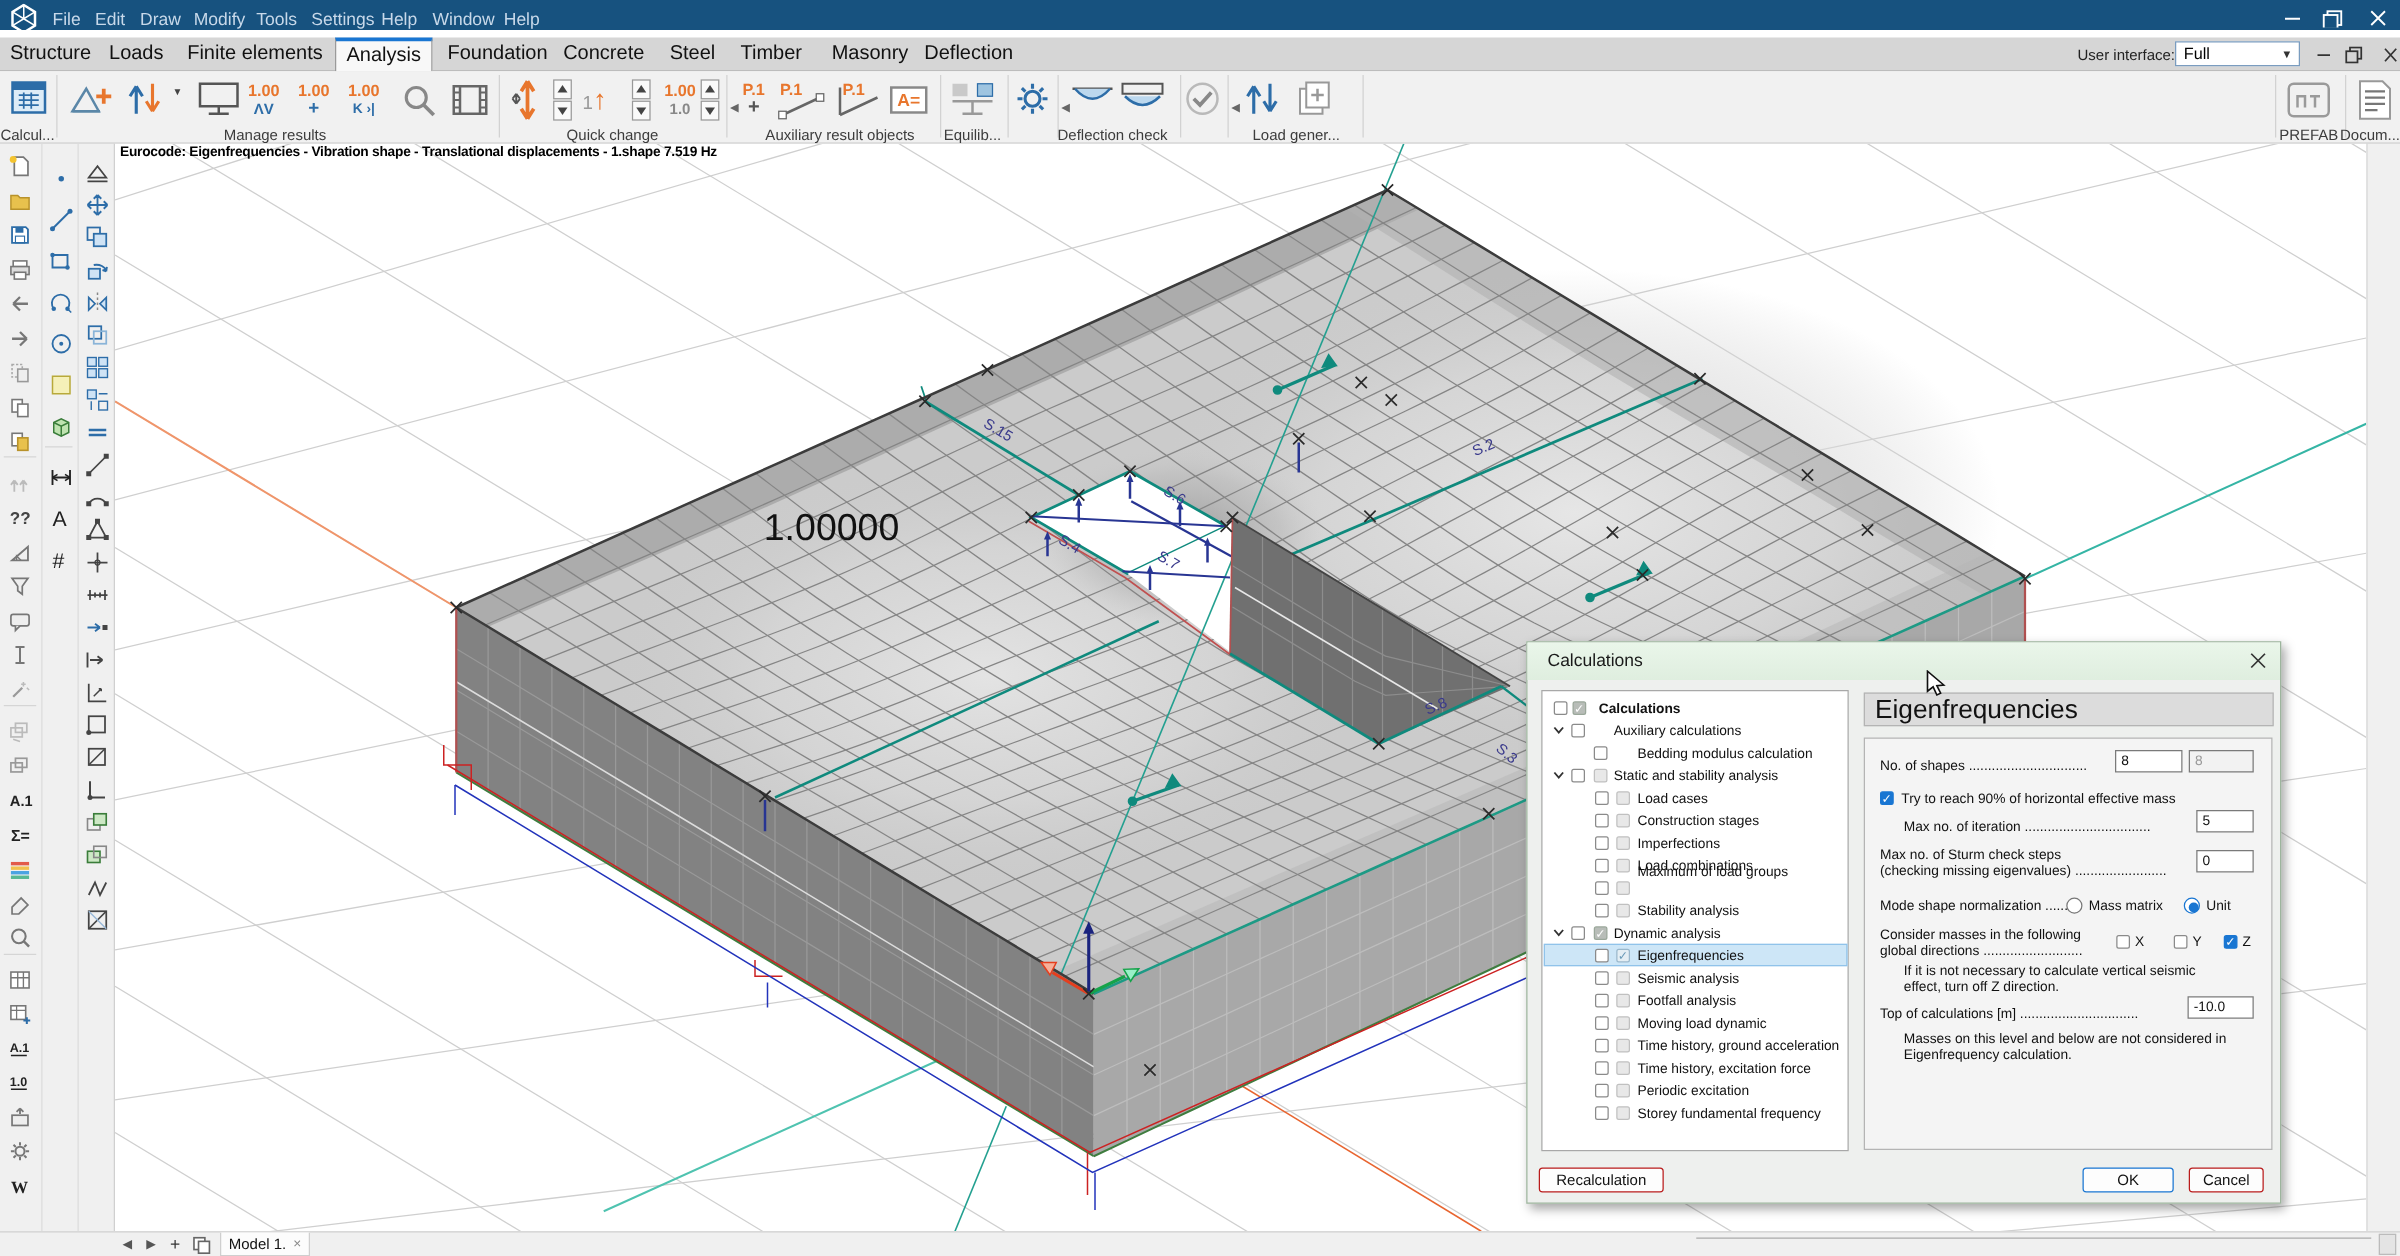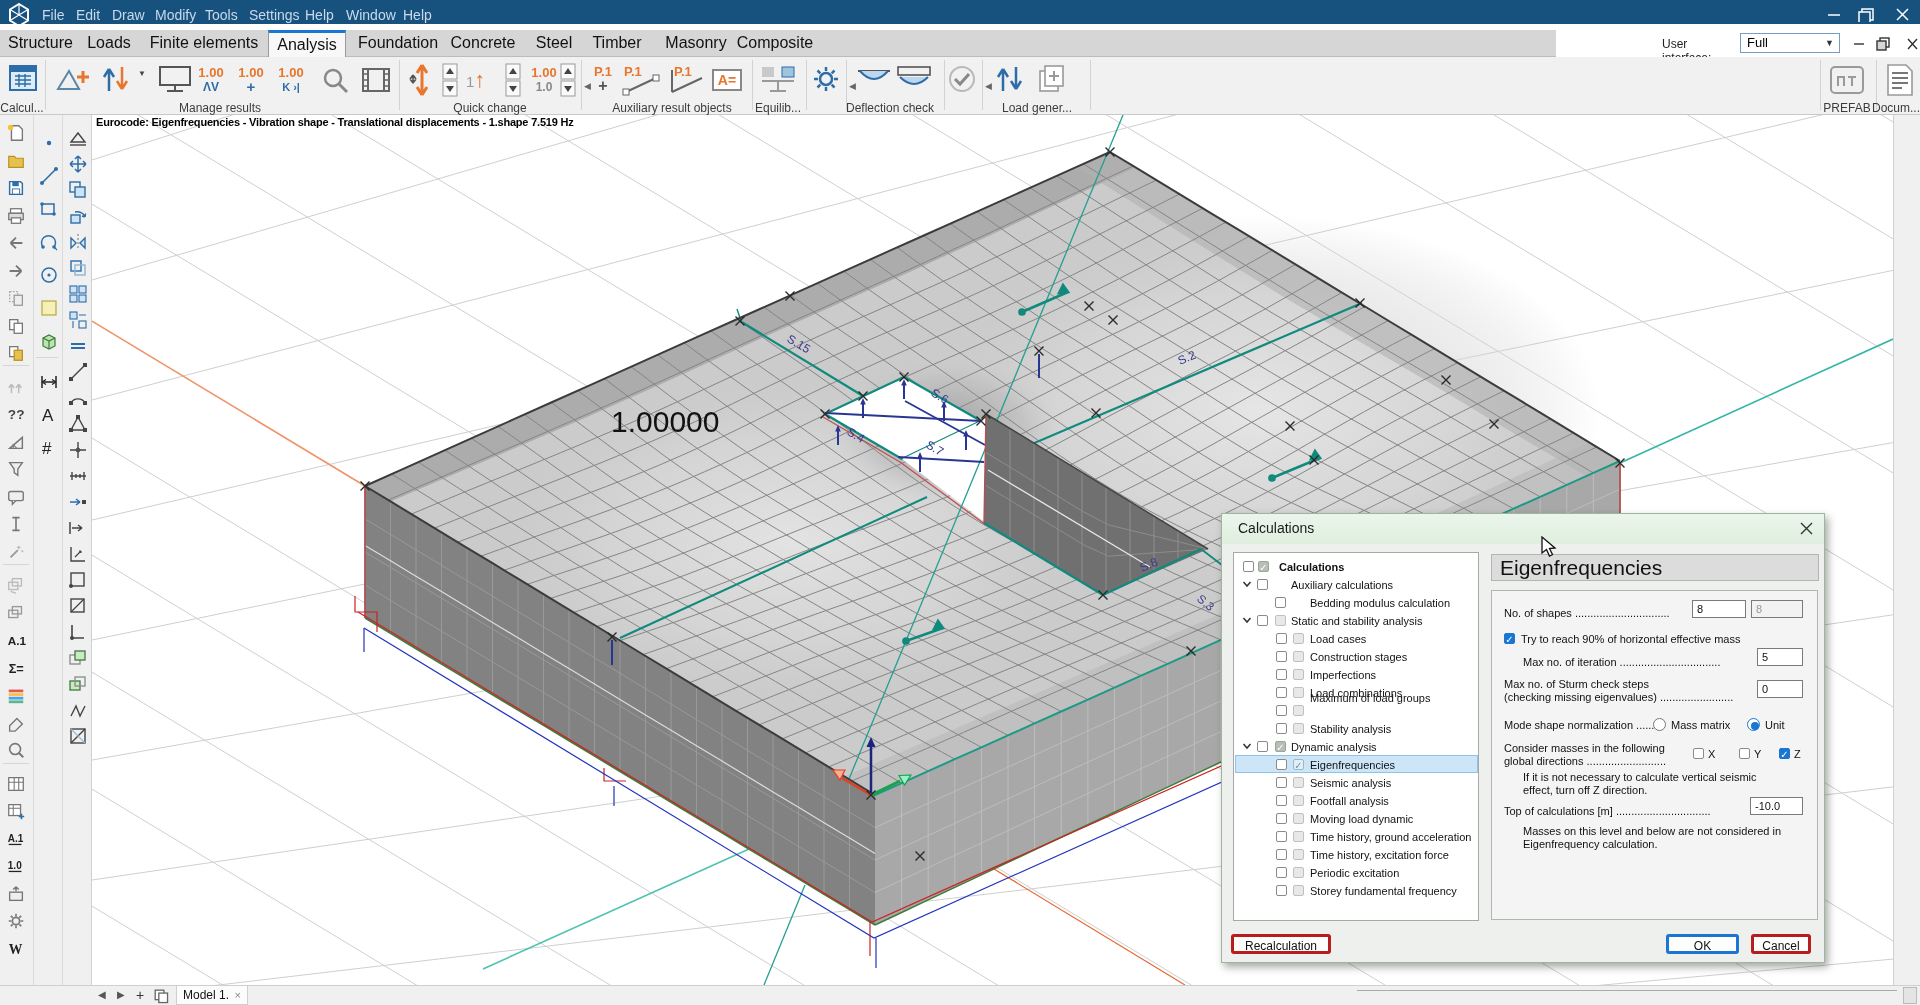--- a/index.html
+++ b/index.html
@@ -1,21 +1,21 @@
 <!DOCTYPE html>
 <html><head>
 <meta charset="utf-8">
 <style>
   * { margin:0; padding:0; box-sizing:border-box; }
   html,body { width:1920px; height:1005px; overflow:hidden; font-family:"Liberation Sans", sans-serif; background:#fff; }
   .abs { position:absolute; }
   #titlebar { position:absolute; left:0; top:0; width:1920px; height:24px; background:#17527f; color:#cfdded; }
   #titlebar .menu { position:absolute; top:7px; font-size:14px; color:#c8d9ea; }
   #titlebar .wtitle { position:absolute; top:7px; width:100%; text-align:center; font-size:14px; color:#e8eef5; }
-  #tabrow { position:absolute; left:0; top:30px; width:1556px; height:27px; background:#d6d6d6; border-bottom:1px solid #bcbcbc; }
+  #tabrow { position:absolute; left:0; top:30px; width:1920px; height:27px; background:#d6d6d6; border-bottom:1px solid #bcbcbc; }
   .tab { position:absolute; top:0; height:27px; line-height:26px; font-size:16px; color:#111; text-align:center; }
   .tabsel { background:#f8f8f8; border-left:1px solid #9a9a9a; border-right:1px solid #9a9a9a; border-top:3px solid #1976d2; line-height:23px; }
   #ribbon { position:absolute; left:0; top:57px; width:1920px; height:58px; background:#f1f1f1; border-bottom:1px solid #c9c9c9; }
   .glabel { position:absolute; top:44px; font-size:12px; color:#3c3c3c; text-align:center; }
   .gsep { position:absolute; top:3px; height:50px; width:1px; background:#d2d2d2; }
   #leftbar { position:absolute; left:0; top:115px; width:92px; height:870px; background:#f0f0f0; border-right:1px solid #d0d0d0; }
   #rightbar { position:absolute; left:1893px; top:115px; width:27px; height:870px; background:#f0f0f0; border-left:1px solid #d0d0d0; }
   #bottombar { position:absolute; left:0; top:985px; width:1920px; height:20px; background:#f0f0f0; border-top:1px solid #cfcfcf; font-size:12px; color:#333; }
   #canvas { position:absolute; left:92px; top:115px; width:1801px; height:870px; background:#fff; overflow:hidden; }
   #status { position:absolute; left:96px; top:116px; font-size:11px; font-weight:bold; color:#000; z-index:5; letter-spacing:-0.2px; }
@@ -26,21 +26,21 @@
   #dlg { position:absolute; left:1221px; top:513px; width:604px; height:450px; background:#eef0ee; border:1px solid #9db59d; box-shadow:3px 4px 8px rgba(0,0,0,0.35); z-index:10; }
   #dlgtitle { position:absolute; left:0; top:0; width:100%; height:30px; background:linear-gradient(#eaf6ea,#dfeedf); font-size:14px; color:#1a1a1a; }
   #dlgtree { position:absolute; left:11px; top:38px; width:246px; height:369px; background:#fff; border:1px solid #a8a8a8; font-size:11px; color:#111; }
   .trow { position:absolute; height:18px; line-height:18px; white-space:nowrap; }
   .cb { position:absolute; width:11px; height:11px; border:1px solid #8a8a8a; background:#fff; border-radius:2px; }
   .cbg { background:#e8e8e8; border-color:#c0c0c0; }
   .cbgc { background:#b8bdb8; border-color:#9aa79a; color:#fff; font-size:10px; line-height:11px; text-align:center; }
   #eigtitle { position:absolute; left:269px; top:40px; width:328px; height:27px; background:#dcdcdc; border:1px solid #b4b4b4; font-size:21px; color:#111; line-height:26px; padding-left:8px; }
   #dlgright { position:absolute; left:269px; top:76px; width:327px; height:330px; background:#f4f4f4; border:1px solid #b4b4b4; font-size:11px; color:#111; }
   .fld { position:absolute; height:18px; background:#fff; border:1px solid #7a7a7a; font-size:11px; line-height:16px; padding-left:4px; }
-  .btn { position:absolute; height:20px; background:#fdfdfd; border:3px solid #b91c1c; border-radius:3px; font-size:12px; text-align:center; line-height:18px; color:#111; }
+  .btn { position:absolute; height:20px; background:#fdfdfd; border:1px solid #b91c1c; border-radius:3px; font-size:12px; text-align:center; line-height:18px; color:#111; }
   .dtxt { position:absolute; white-space:nowrap; }
 </style>
 </head>
 <body>
 <div id="titlebar">
   <svg class="abs" style="left:7px;top:3px" width="24" height="24" viewBox="0 0 24 24">
       <polygon points="12,1 21,6.5 21,17.5 12,23 3,17.5 3,6.5" fill="none" stroke="#fff" stroke-width="2"></polygon>
       <path d="M12 12 L12 1 M12 12 L21 6.5 M12 12 L21 17.5 M12 12 L3 17.5 M12 12 L3 6.5" stroke="#fff" stroke-width="1.2" fill="none"></path>
     </svg>
   <span class="menu" style="left:42px">File</span>
@@ -62,21 +62,21 @@
 <div id="tabrow">
   <span class="tab" style="left:8px;width:60px">Structure</span>
   <span class="tab" style="left:80px;width:58px">Loads</span>
   <span class="tab" style="left:148px;width:112px">Finite elements</span>
   <span class="tab tabsel" style="left:268px;width:78px">Analysis</span>
   <span class="tab" style="left:358px;width:76px">Foundation</span>
   <span class="tab" style="left:448px;width:70px">Concrete</span>
   <span class="tab" style="left:530px;width:48px">Steel</span>
   <span class="tab" style="left:590px;width:54px">Timber</span>
   <span class="tab" style="left:664px;width:64px">Masonry</span>
-  <span class="tab" style="left:732px;width:86px">Composite</span>
+  <span class="tab" style="left:732px;width:86px">Deflection</span>
   <span style="position:absolute;left:1662px;top:7px;font-size:12px;color:#222">User interface:</span>
   <div style="position:absolute;left:1740px;top:3px;width:100px;height:20px;background:#fff;border:1px solid #7a9cbf;font-size:13px;line-height:18px;padding-left:6px">Full<span style="position:absolute;right:5px;top:0px;font-size:9px;color:#333">▼</span></div>
   <svg class="abs" style="left:1852px;top:7px" width="70" height="14" viewBox="0 0 70 14">
       <path d="M2 7 h10" stroke="#333" stroke-width="1.4"></path>
       <rect x="28" y="1" width="9" height="9" fill="none" stroke="#333" stroke-width="1.4"></rect>
       <rect x="25" y="4" width="9" height="9" fill="#d6d6d6" stroke="#333" stroke-width="1.4"></rect>
       <path d="M56 2 L65 12 M65 2 L56 12" stroke="#333" stroke-width="1.4"></path>
     </svg>
 </div>
 <div id="ribbon">

